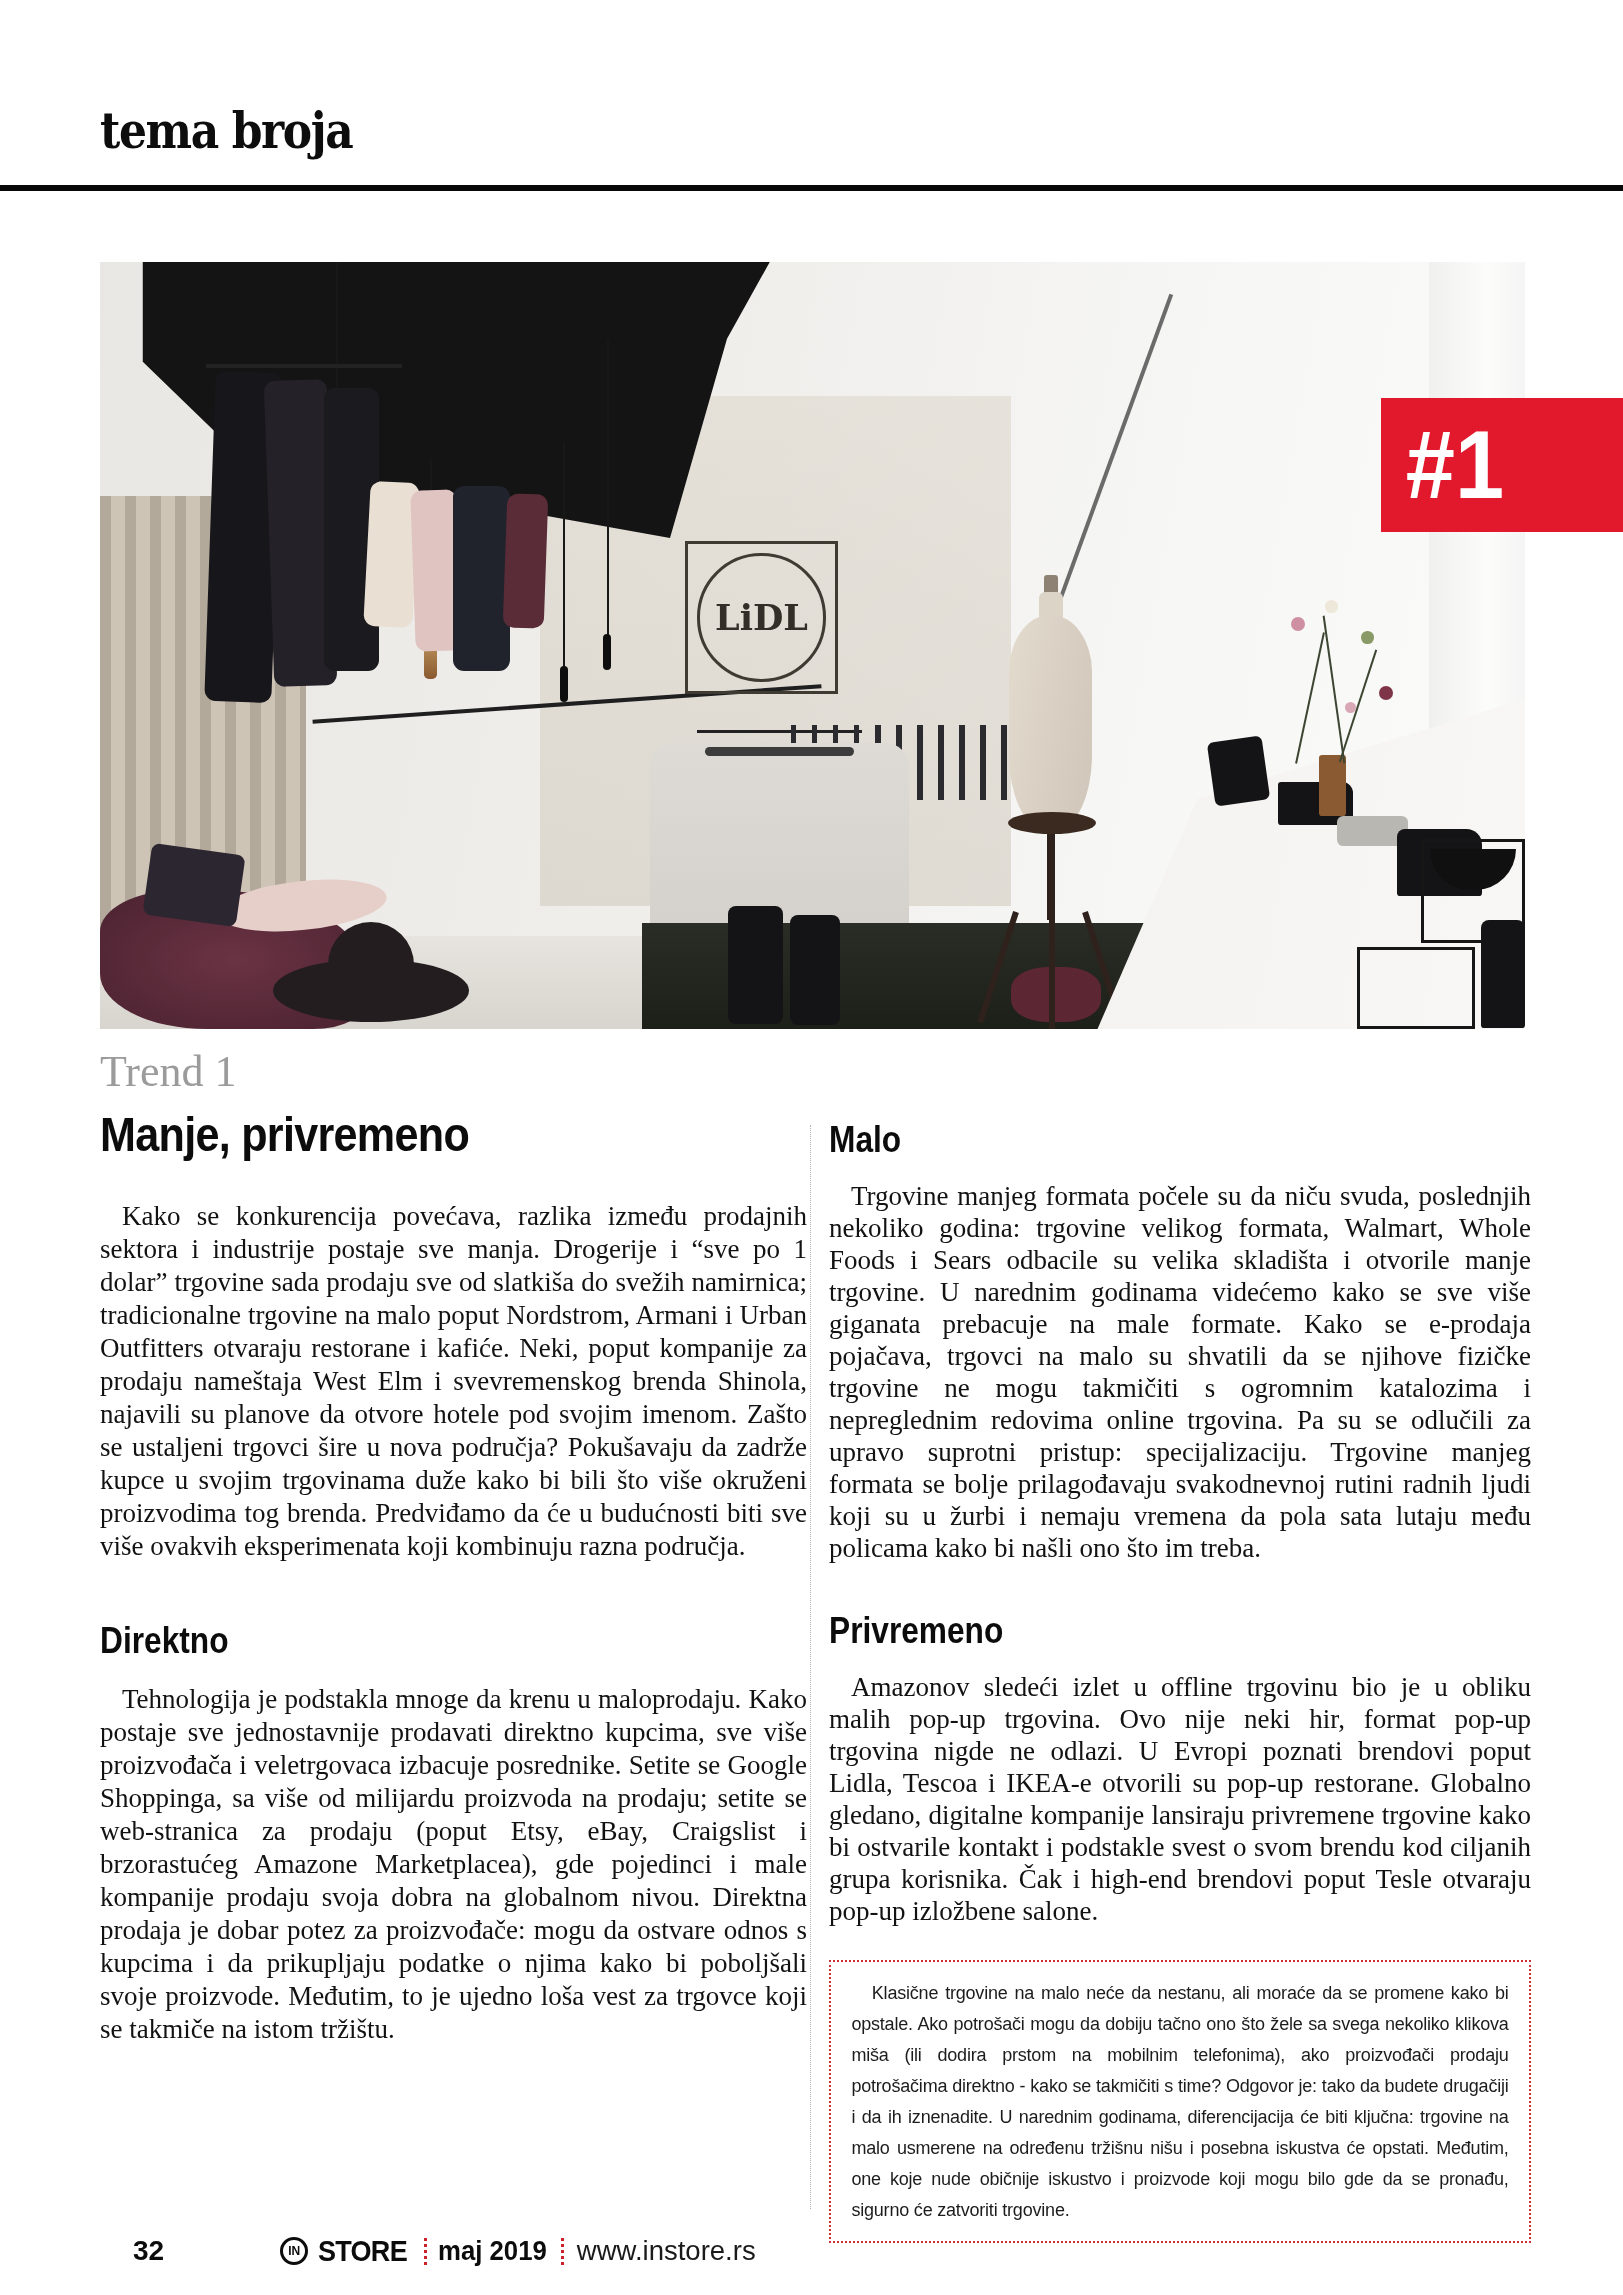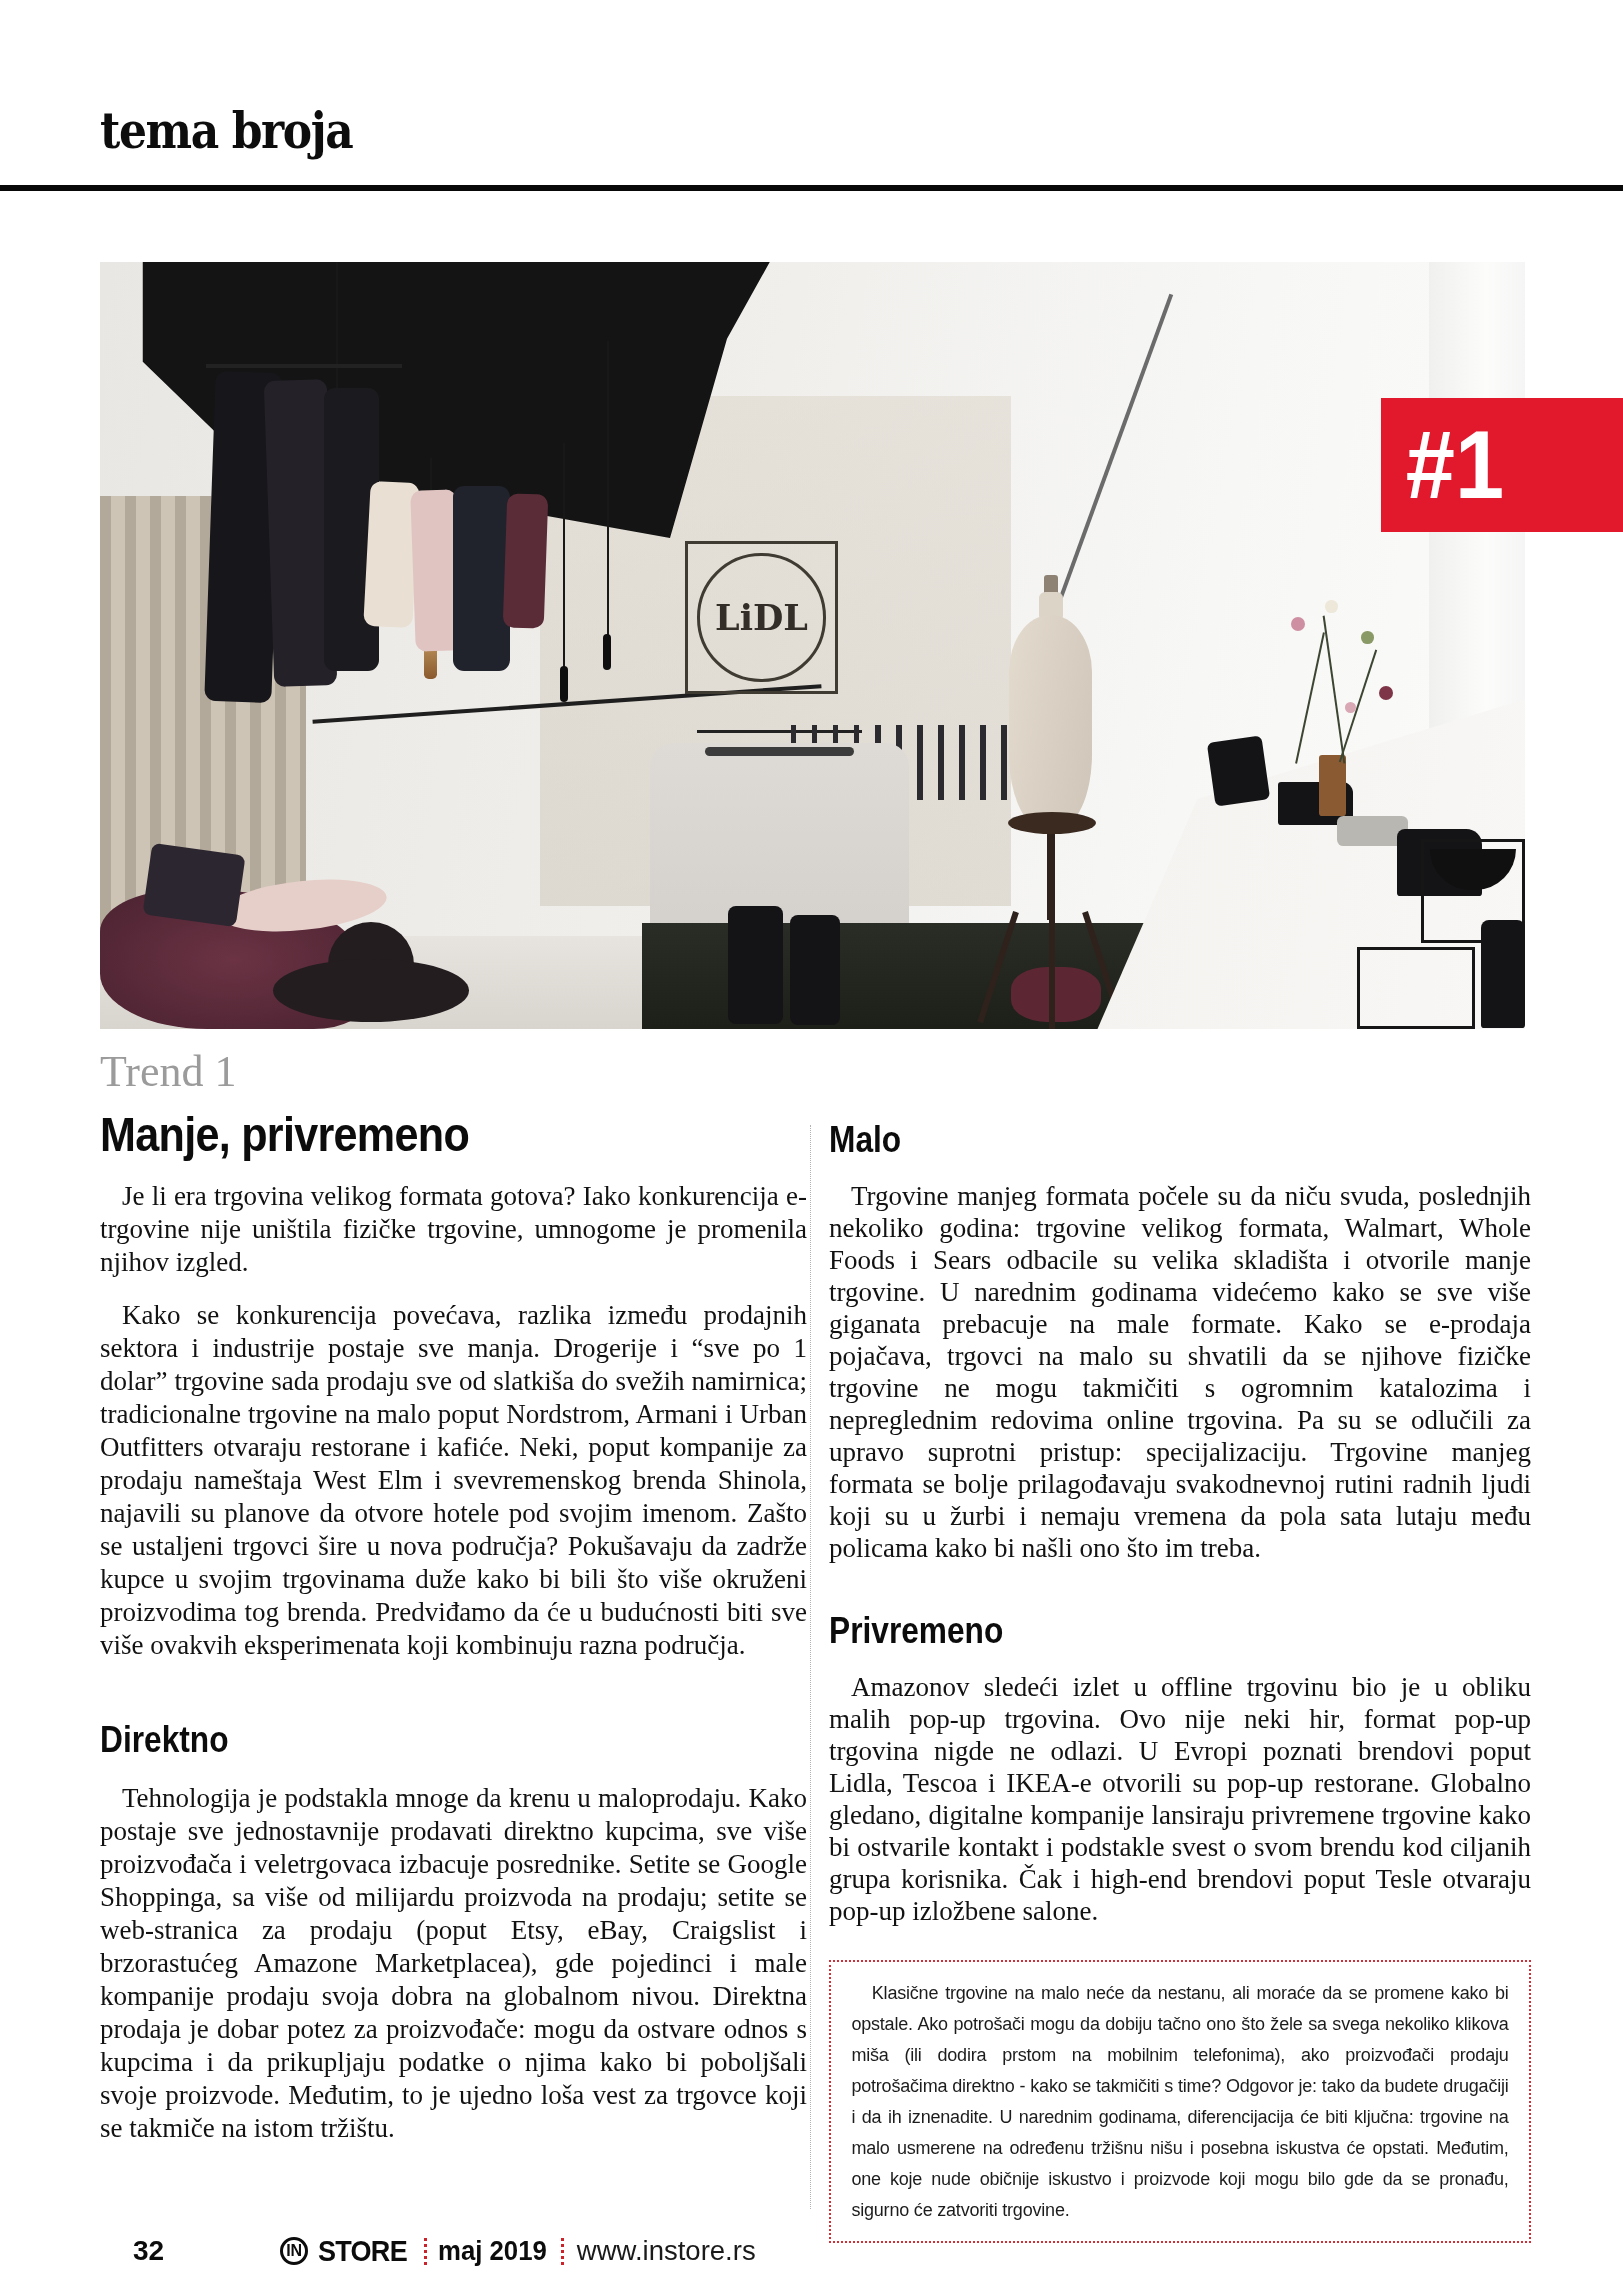--- a/index.html
+++ b/index.html
@@ -143,21 +143,20 @@
 
   <div style="position:absolute;left:100px;top:1046px;font-size:44px;color:#9b9b9b;font-family:'Liberation Serif',serif;">Trend 1</div>
   <div style="position:absolute;left:100px;top:1106px;">
     <span style="display:inline-block;transform:scaleX(.88);transform-origin:left;font-family:'Liberation Sans',sans-serif;
                  font-weight:bold;font-size:49px;letter-spacing:-0.8px;color:#0c0c0c;">Manje, privremeno</span>
   </div>
 
   <div style="position:absolute;left:810px;top:1125px;height:1084px;border-left:1.6px dotted #b2b2b2;"></div>
 
   <div style="position:absolute;left:100px;top:1180px;width:707px;">
-    <p style="margin:0;font-size:27px;line-height:33px;text-align:justify;text-indent:22px;">Je li era trgovina velikog formata gotova? Iako konkurencija e-trgovine nije uništila fizičke trgovine, umnogome je promenila njihov izgled.</p>
 
     <p style="margin:20.4px 0 0 0;font-size:27px;line-height:33px;text-align:justify;text-indent:22px;">Kako se konkurencija povećava, razlika između prodajnih sektora i industrije postaje sve manja. Drogerije i “sve po 1 dolar” trgovine sada prodaju sve od slatkiša do svežih namirnica; tradicionalne trgovine na malo poput Nordstrom, Armani i Urban Outfitters otvaraju restorane i kafiće. Neki, poput kompanije za prodaju nameštaja West Elm i svevremenskog brenda Shinola, najavili su planove da otvore hotele pod svojim imenom. Zašto se ustaljeni trgovci šire u nova područja? Pokušavaju da zadrže kupce u svojim trgovinama duže kako bi bili što više okruženi proizvodima tog brenda. Predviđamo da će u budućnosti biti sve više ovakvih eksperimenata koji kombinuju razna područja.</p>
 
     <div style="margin-top:57px;">
       <span style="display:inline-block;transform:scaleX(.88);transform-origin:left;font-family:'Liberation Sans',sans-serif;
                    font-weight:bold;font-size:36px;color:#0c0c0c;">Direktno</span>
     </div>
     <p style="margin:20.4px 0 0 0;font-size:27px;line-height:33px;text-align:justify;text-indent:22px;">Tehnologija je podstakla mnoge da krenu u maloprodaju. Kako postaje sve jednostavnije prodavati direktno kupcima, sve više proizvođača i veletrgovaca izbacuje posrednike. Setite se Google Shoppinga, sa više od milijardu proizvoda na prodaju; setite se web-stranica za prodaju (poput Etsy, eBay, Craigslist i brzorastućeg Amazone Marketplacea), gde pojedinci i male kompanije prodaju svoja dobra na globalnom nivou. Direktna prodaja je dobar potez za proizvođače: mogu da ostvare odnos s kupcima i da prikupljaju podatke o njima kako bi poboljšali svoje proizvode. Međutim, to je ujedno loša vest za trgovce koji se takmiče na istom tržištu.</p>
   </div>
 
@@ -176,21 +175,21 @@
 
     <div style="margin-top:33px;border:2.4px dotted #cf3038;padding:15.7px 20.4px;box-sizing:border-box;">
       <p style="margin:0;font-family:'Liberation Sans',sans-serif;font-size:18px;line-height:31px;
                 letter-spacing:-0.2px;color:#1c1c1c;text-align:justify;text-indent:20.4px;">Klasične trgovine na malo neće da nestanu, ali moraće da se promene kako bi opstale. Ako potrošači mogu da dobiju tačno ono što žele sa svega nekoliko klikova miša (ili dodira prstom na mobilnim telefonima), ako proizvođači prodaju potrošačima direktno - kako se takmičiti s time? Odgovor je: tako da budete drugačiji i da ih iznenadite. U narednim godinama, diferencijacija će biti ključna: trgovine na malo usmerene na određenu tržišnu nišu i posebna iskustva će opstati. Međutim, one koje nude običnije iskustvo i proizvode koji mogu bilo gde da se pronađu, sigurno će zatvoriti trgovine.</p>
     </div>
   </div>
 
   <div style="position:absolute;left:100px;top:2234px;display:flex;align-items:center;font-family:'Liberation Sans',sans-serif;margin-left:33px;">
     <span style="font-weight:bold;font-size:28px;color:#0c0c0c;">32</span>
     <span style="margin-left:116px;width:28px;height:28px;border:3.1px solid #0c0c0c;border-radius:50%;box-sizing:border-box;
-                 display:inline-flex;align-items:center;justify-content:center;font-weight:bold;font-size:16px;color:#0c0c0c;">IN</span>
+                 display:inline-flex;align-items:center;justify-content:center;font-weight:bold;font-size:12px;color:#0c0c0c;">IN</span>
     <span style="margin-left:9.4px;display:inline-block;transform:scaleX(.9);transform-origin:left;
                  font-weight:bold;font-size:30px;letter-spacing:-0.8px;color:#0c0c0c;">STORE</span>
     <span style="margin-left:7.9px;height:27px;border-left:3.1px dotted #cc2229;"></span>
     <span style="margin-left:11px;display:inline-block;transform:scaleX(.92);transform-origin:left;
                  font-weight:bold;font-size:28px;color:#0c0c0c;">maj 2019</span>
     <span style="margin-left:4.7px;height:27px;border-left:3.1px dotted #cc2229;"></span>
     <span style="margin-left:12.6px;font-size:27.5px;color:#1a1a1a;">www.instore.rs</span>
   </div>
 
 </div>

